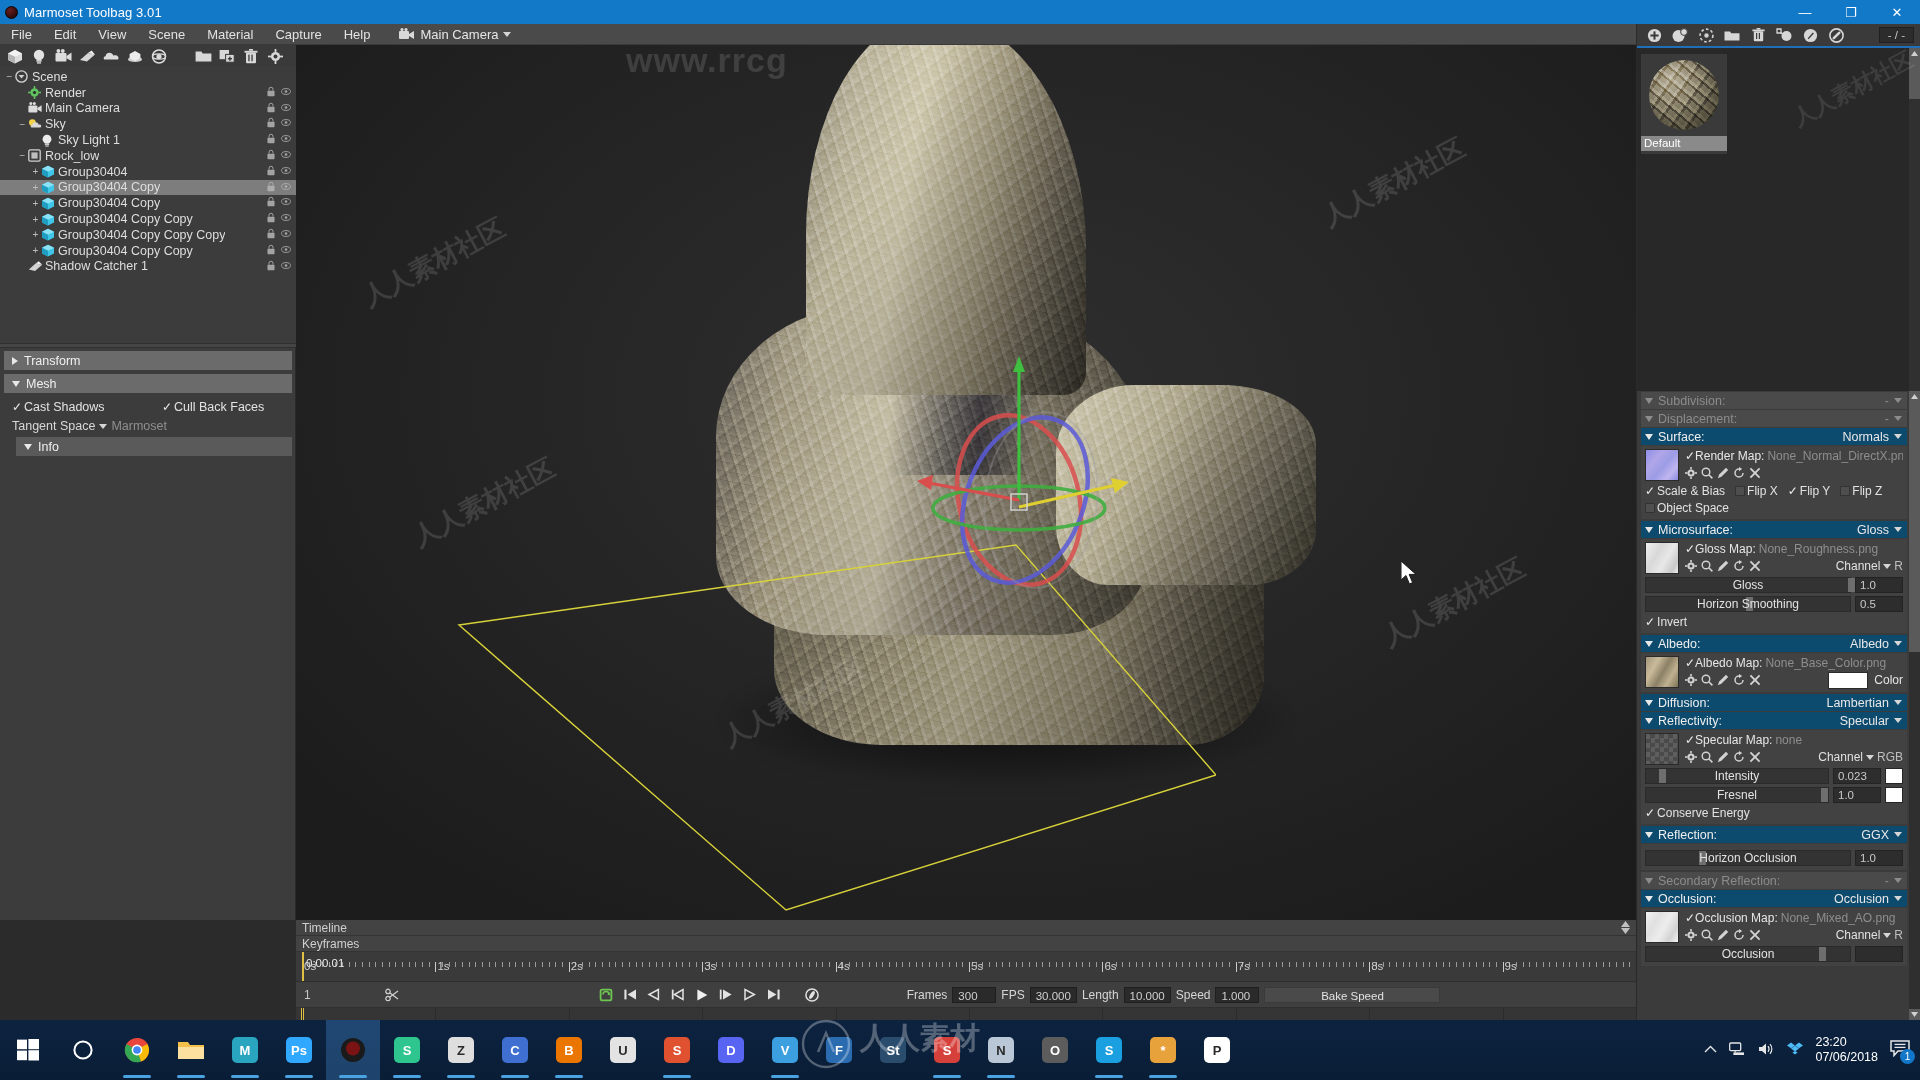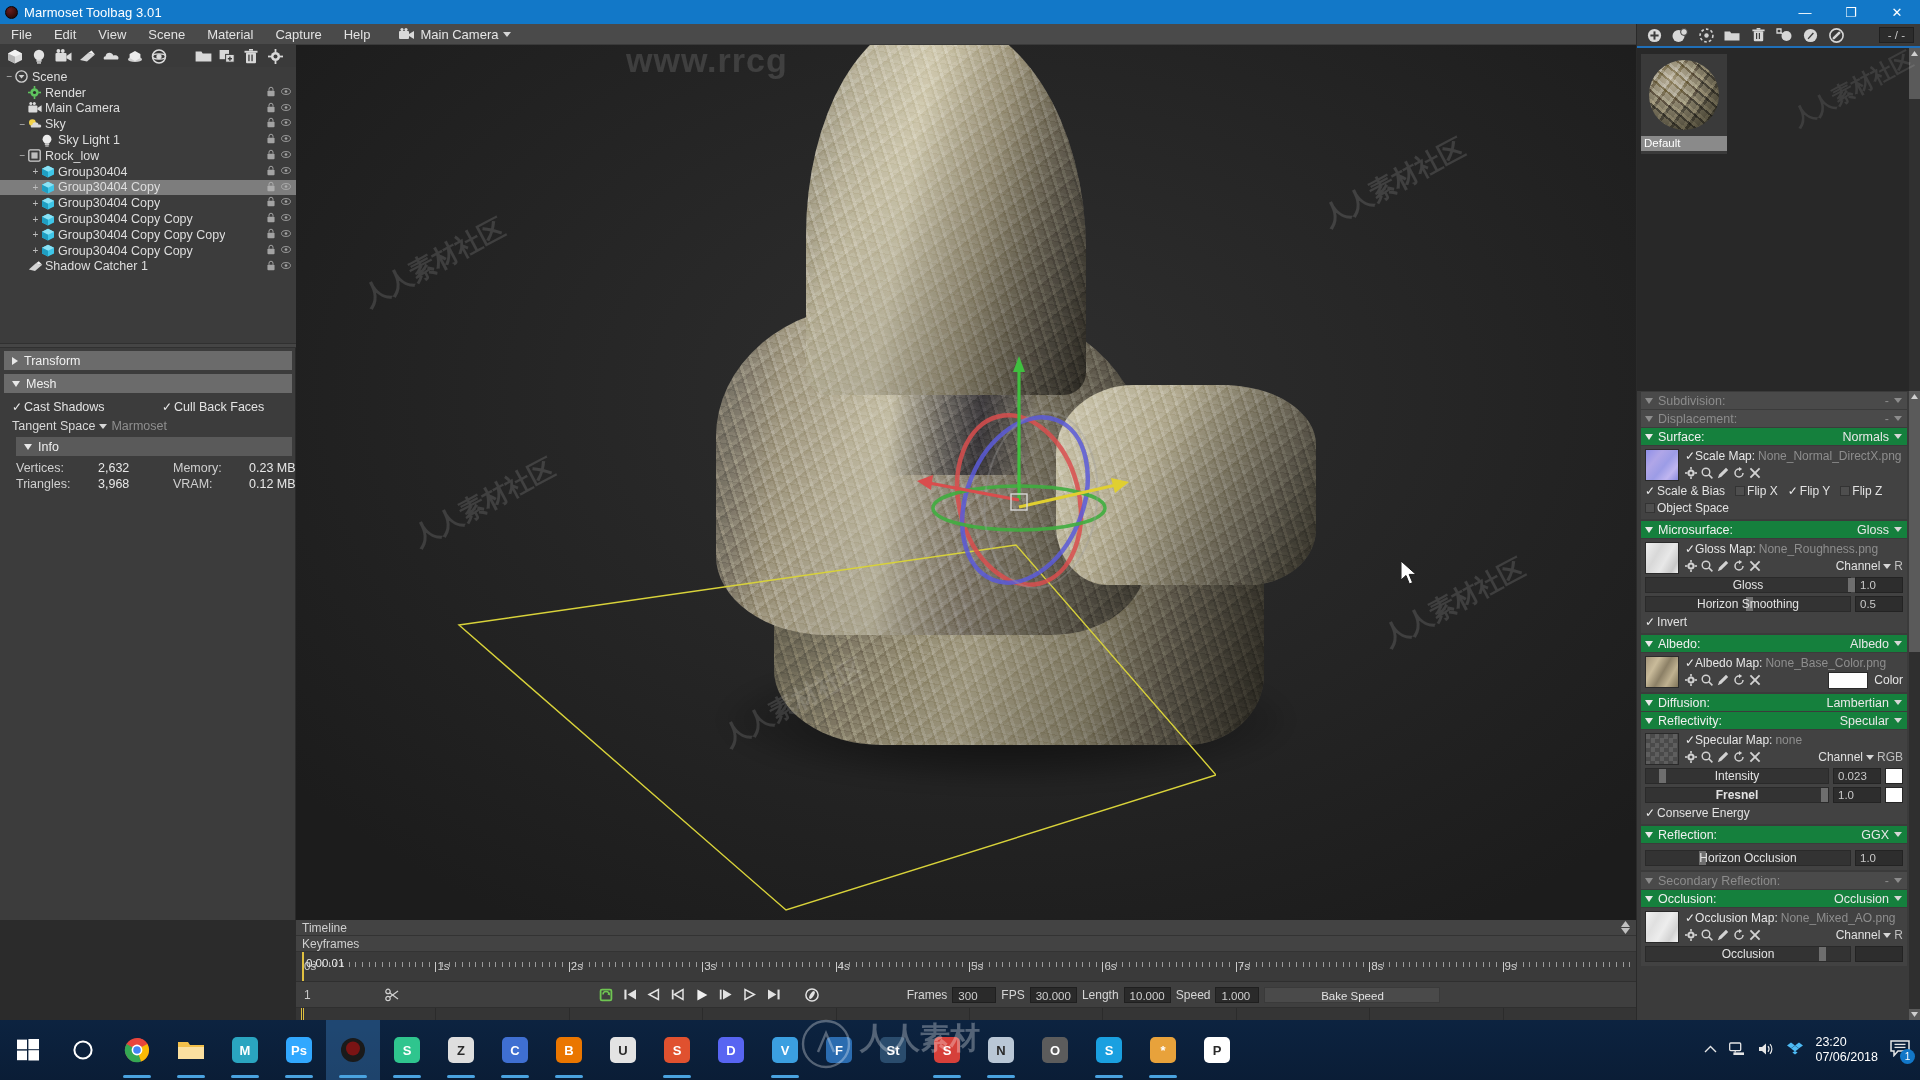--- a/index.html
+++ b/index.html
@@ -223,21 +223,21 @@
     position: absolute; right: 0; top: 0; width: 11px; bottom: 0; background: #303030;
   }
   .sb-arrow { width: 11px; height: 11px; background: #5a5a5a; display: flex; align-items: center; justify-content: center; }
   .sb-thumb { position: absolute; left: 0; width: 11px; background: #5a5a5a; }
 
   #matprops {
     position: absolute; left: 0; top: 367px; right: 0; bottom: 0;
     overflow: hidden; background: #3b3b3b;
   }
   .sec {
-    height: 17px; margin: 1px 13px 1px 4px; background: #15803d;
+    height: 17px; margin: 1px 13px 1px 4px; background: #0c4a6e;
     display: flex; align-items: center; padding: 0 5px 0 4px; font-size: 12.5px; color: #efefef;
   }
   .sec.dim { background: #4a4a4a; color: #8c8c8c; }
   .sec .sname { flex: 1; }
   .sec .sval { color: #e8e8e8; margin-right: 5px; }
   .sec.dim .sval { color: #8c8c8c; }
   .sec .tri { margin-right: 5px; }
   .sec.dim .tri.down { border-top-color: #8c8c8c; }
   .secbody { margin: 0 13px 2px 4px; background: #424242; padding: 3px 4px 4px 4px; }
   .maprow { display: flex; gap: 6px; }
@@ -675,30 +675,20 @@
       </div>
       <div style="display:flex;align-items:center;gap:4px;padding:3px 8px 0 12px;font-size:12.5px;">
         <span>Tangent Space</span>
         <span class="caret-dn"></span>
         <span style="color:#8f8f8f;">Marmoset</span>
       </div>
       <div class="psec-head sub" style="margin-top:4px;">
         <span class="tri down"></span>
         <span>Info</span>
       </div>
-      <div class="infogrid" id="infogrid" style="margin-top:5px;">
-          <div class="k">Vertices:</div>
-          <div class="v">2,632</div>
-          <div class="k">Memory:</div>
-          <div class="v">0.23 MB</div>
-          <div class="k">Triangles:</div>
-          <div class="v">3,968</div>
-          <div class="k">VRAM:</div>
-          <div class="v">0.12 MB</div>
-        </div>
     </div>
   </div>
 
   <div id="viewport">
     <div id="vpbg"></div>
 
     <div class="wm" style="left:330px;top:-4px;font-size:34px;letter-spacing:1px;">www.rrcg</div>
 
     <div id="groundshadow"></div>
 
@@ -1182,21 +1172,21 @@
           <span class="sname">Surface:</span>
           <span class="sval">Normals</span>
           <span class="caret-dn"></span>
         </div>
         <div class="secbody">
           <div class="maprow">
             <div class="mapthumb" style="background:linear-gradient(130deg,#8f8fe8 0%,#b0a6e8 30%,#9c9ce6 55%,#c0b6f0 78%,#8a8ade 100%);"></div>
             <div class="mapinfo">
               <div class="maptitle">
                 <span class="ck">✓</span>
-                <span>Scale Map:</span>
+                <span>Render Map:</span>
                 <span class="fname">None_Normal_DirectX.png</span>
               </div>
               <div class="maptools">
                 <span class="mtool"><svg width="12" height="12" viewBox="0 0 12 12">
                     <circle cx="6" cy="6" r="3.6" fill="#d2d2d2"></circle>
                     <circle cx="6" cy="6" r="1.5" fill="#424242"></circle>
                     <g fill="#d2d2d2">
                       <rect x="5.2" y="0" width="1.6" height="2.4"></rect>
                       <rect x="5.2" y="9.6" width="1.6" height="2.4"></rect>
                       <rect x="0" y="5.2" width="2.4" height="1.6"></rect>
@@ -1424,21 +1414,21 @@
             <div class="slider">
               <div class="knob" style="left: 7%;"></div>
               <span style="position: relative;">Intensity</span>
             </div>
             <span class="valbox">0.023</span>
             <span class="swatch"></span>
           </div>
           <div class="sliderrow">
             <div class="slider">
               <div class="knob" style="left: 96%;"></div>
-              <span style="position: relative; font-weight: bold;">Fresnel</span>
+              <span style="position: relative;">Fresnel</span>
             </div>
             <span class="valbox">1.0</span>
             <span class="swatch"></span>
           </div>
           <div class="flagrow">
             <span class="fl">
               <span class="ck">✓</span>
               <span>Conserve Energy</span>
             </span>
           </div>

